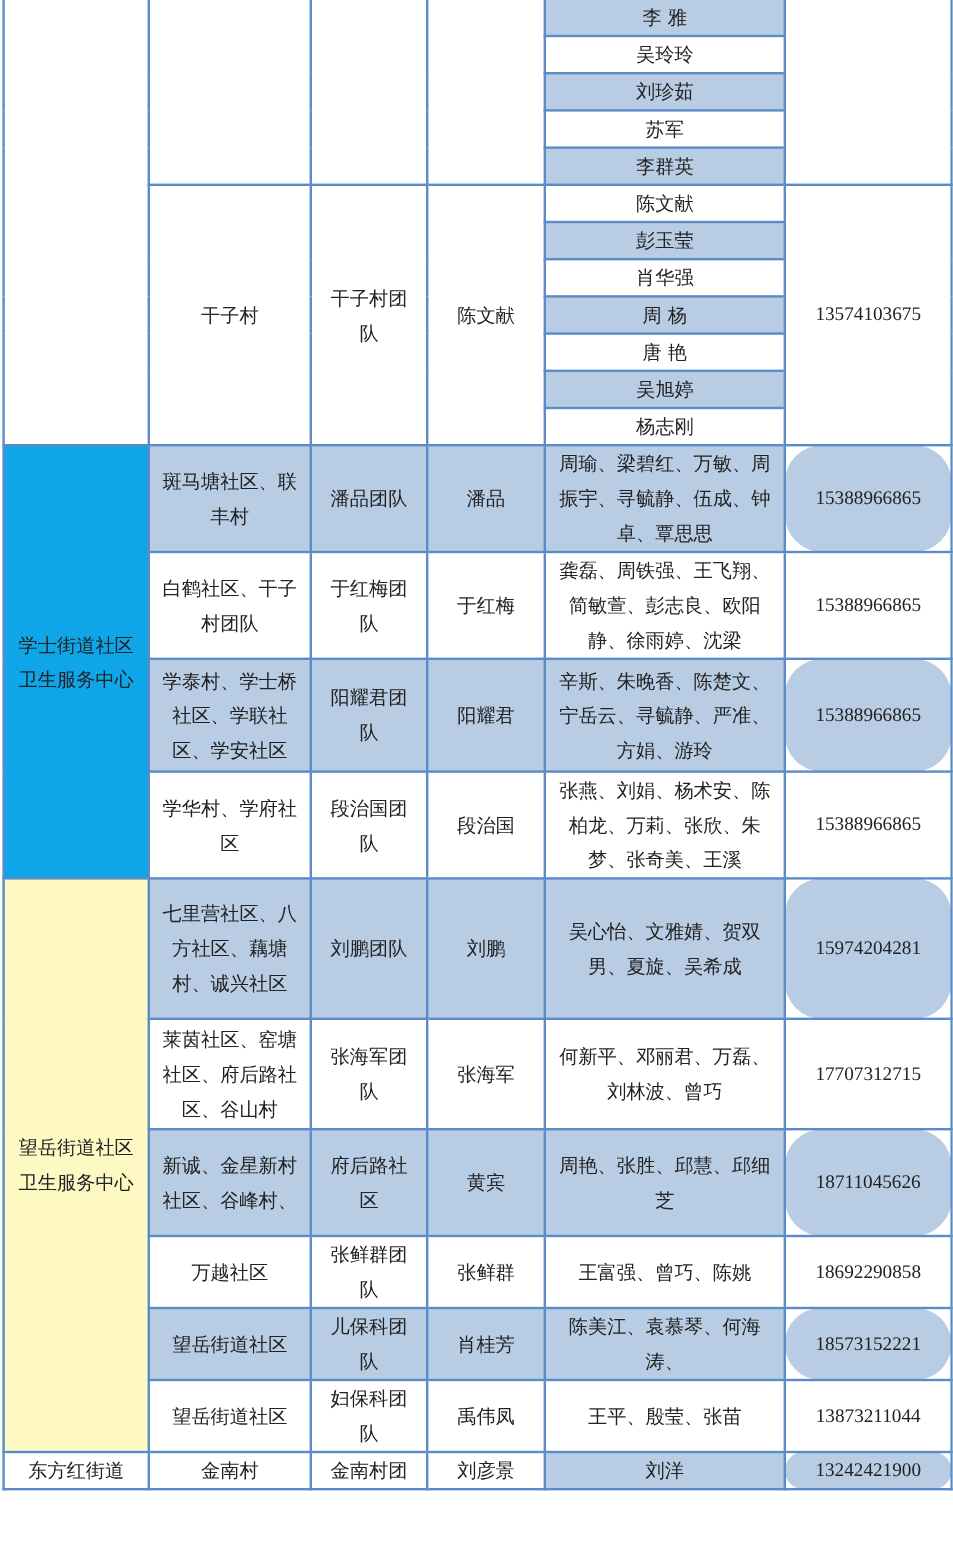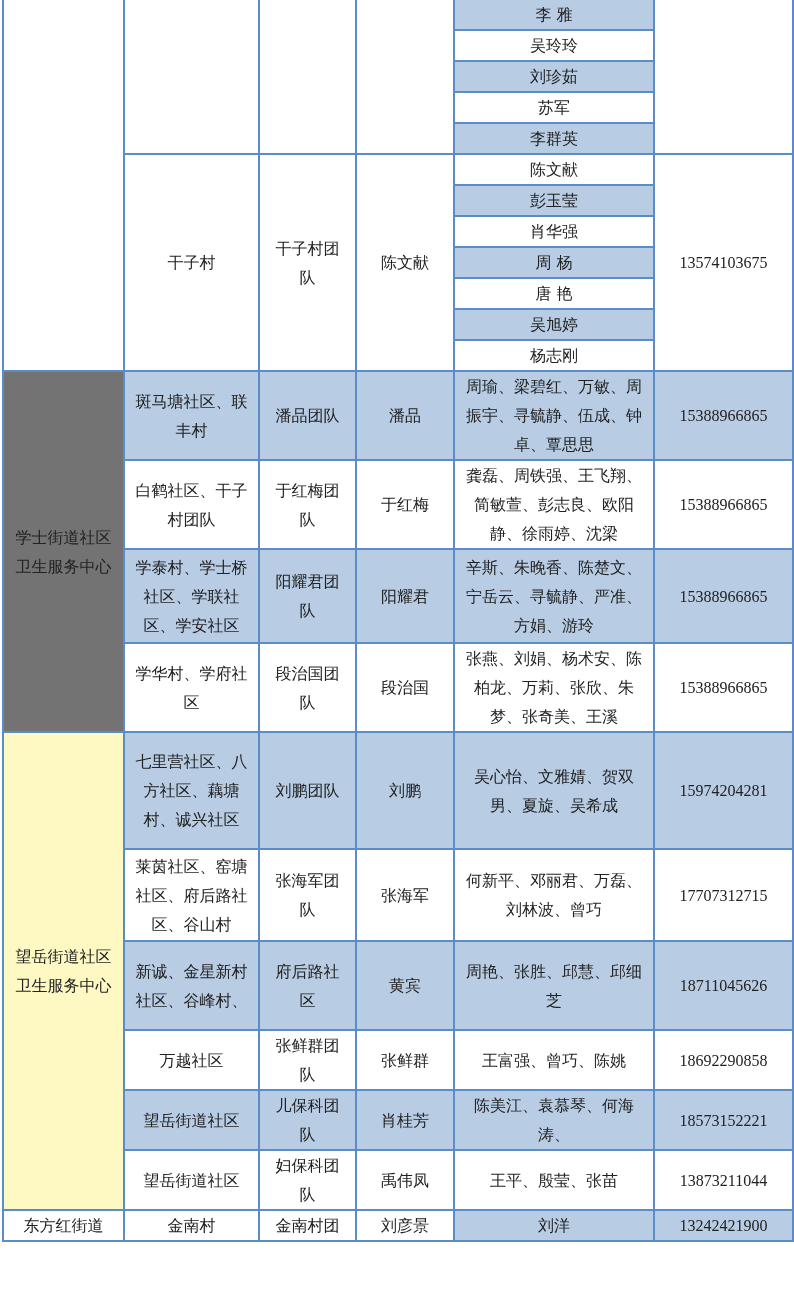--- a/index.html
+++ b/index.html
@@ -1,21 +1,21 @@
 <!DOCTYPE html>
 <html><head>
 <meta charset="utf-8">
 <style>
   html,body{margin:0;padding:0;background:#ffffff;}
   body{width:794px;height:1290px;overflow:hidden;position:relative;font-family:"DejaVu Serif","Liberation Serif",serif;color:#222;}
   .tbl{position:absolute;left:2px;top:0;width:790px;border-collapse:collapse;table-layout:fixed;}
   .tbl td{border:2px solid #5b8cc8;text-align:center;vertical-align:middle;font-size:16px;line-height:29px;padding:0 8px;}
   .shade{background:#b8cce4;}
   .m{height:27px;line-height:27px;padding:0 4px;margin-left:10px;}
-  .num{font-family:"Liberation Serif","DejaVu Serif",serif;font-size:16px;}
+  .num{font-family:"Liberation Serif","DejaVu Serif",serif;font-size:16px;border-radius:31px;}
   .top-open td{border-top:none;}
 </style>
 </head>
 <body>
 
 <table class="tbl">
   <colgroup>
     <col style="width:121px">
       <col style="width:135px">
       <col style="width:97px">
@@ -66,21 +66,21 @@
         <td class="m">唐 艳</td>
       </tr>
     <tr>
         <td class="m shade">吴旭婷</td>
       </tr>
     <tr>
         <td class="m">杨志刚</td>
       </tr>
 
     <tr class="shade" style="height:87px">
-      <td rowspan="4" style="background:#737373">学士街道社区卫生服务中心</td>
+      <td rowspan="4" style="background:#0ea5e9">学士街道社区卫生服务中心</td>
       <td>斑马塘社区、联丰村</td>
       <td>潘品团队</td>
       <td>潘品</td>
       <td>周瑜、梁碧红、万敏、周振宇、寻毓静、伍成、钟卓、覃思思</td>
       <td class="num">15388966865</td>
     </tr>
     <tr style="height:89px">
       <td>白鹤社区、干子村团队</td>
       <td>于红梅团队</td>
       <td>于红梅</td>

